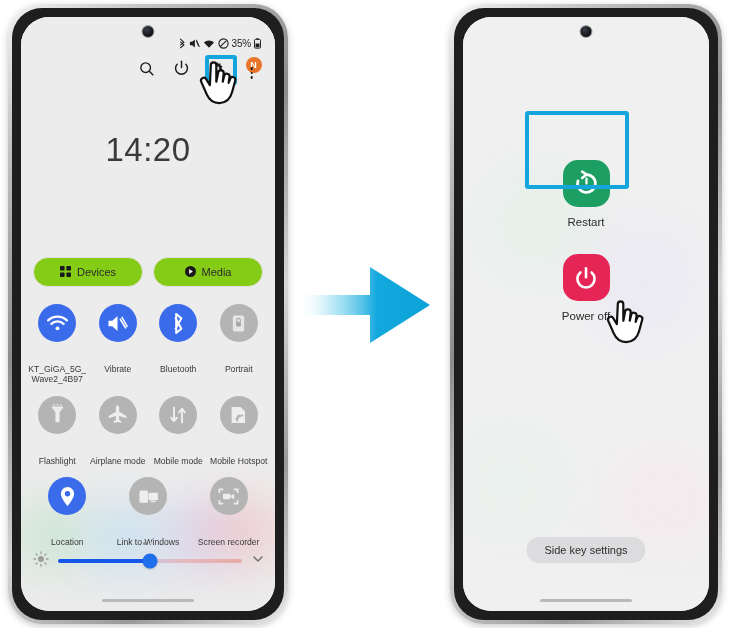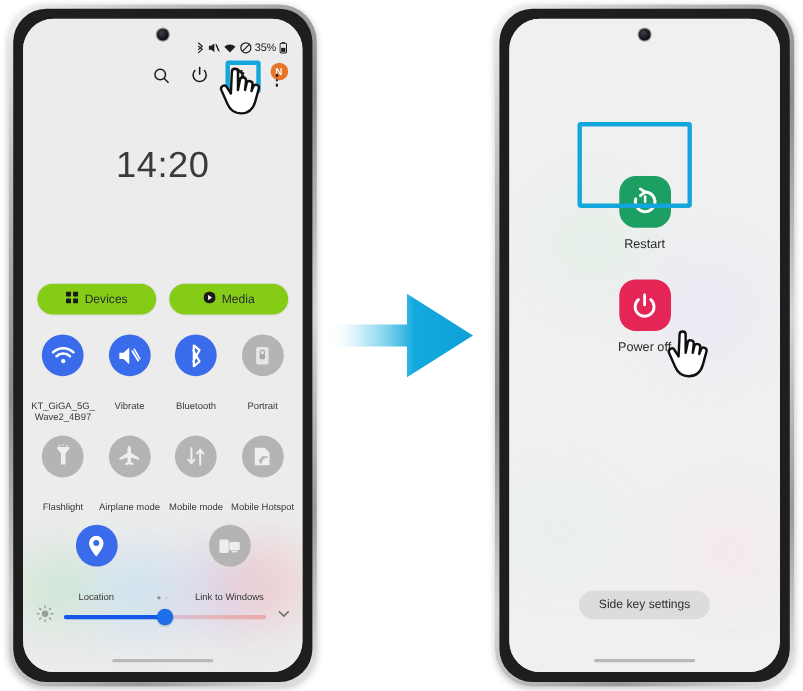--- a/index.html
+++ b/index.html
@@ -364,20 +364,30 @@
               </div>
               <div class="tile">
                 <div class="tile-ic">
                   <svg width="21" height="17" viewBox="0 0 22 18">
                       <rect x="1.4" y="2.6" width="9" height="13" rx="1.6" fill="#eeeeee"></rect>
                       <rect x="11" y="5" width="10" height="8" rx="1.2" fill="#eeeeee"></rect>
                       <rect x="13.4" y="13.6" width="5.2" height="1.4" fill="#eeeeee"></rect>
                     </svg>
                 </div>
                 <div class="tile-lbl">Link to Windows</div>
+              </div>
+              <div class="tile">
+                <div class="tile-ic">
+                  <svg width="21" height="19" viewBox="0 0 22 20">
+                      <path d="M1.4 5.4 V2.6 h3.4 M20.6 5.4 V2.6 h-3.4 M1.4 14.6 V17.4 h3.4 M20.6 14.6 V17.4 h-3.4" fill="none" stroke="#eeeeee" stroke-width="1.8" stroke-linecap="round"></path>
+                      <rect x="5.2" y="7" width="7.8" height="6" rx="1.4" fill="#eeeeee"></rect>
+                      <path d="M13.6 9 L17 7 V13 L13.6 11 Z" fill="#eeeeee"></path>
+                    </svg>
+                </div>
+                <div class="tile-lbl">Screen recorder</div>
               </div>
             </div>
 
           </div>
 
           <div class="pagedot">
               <i></i>
               <i class="dim"></i>
             </div>
 

